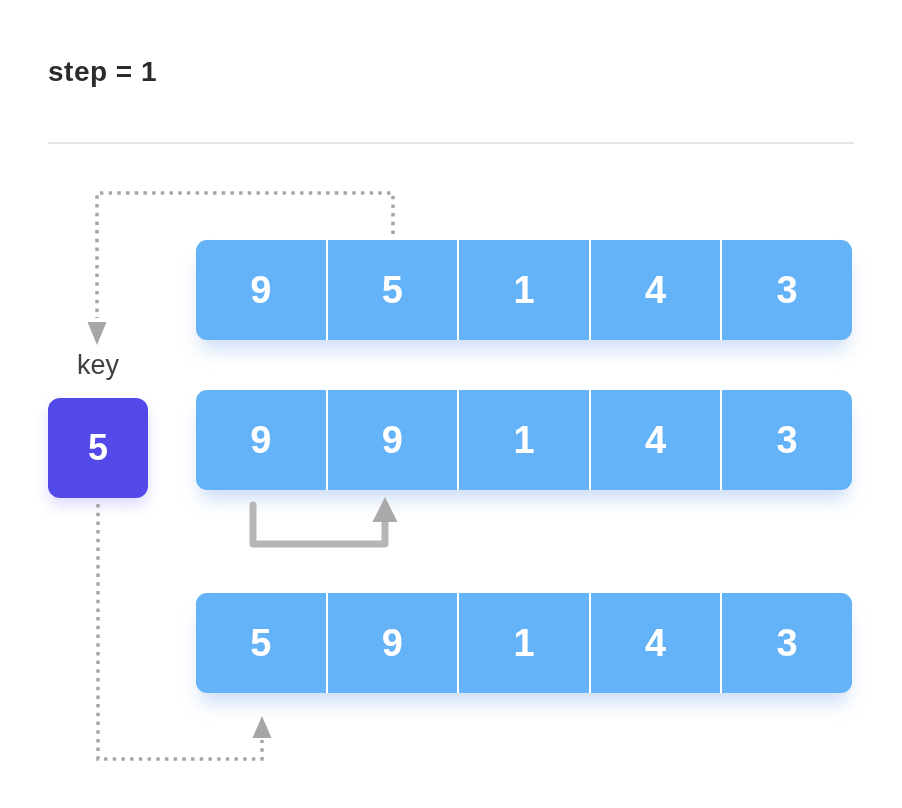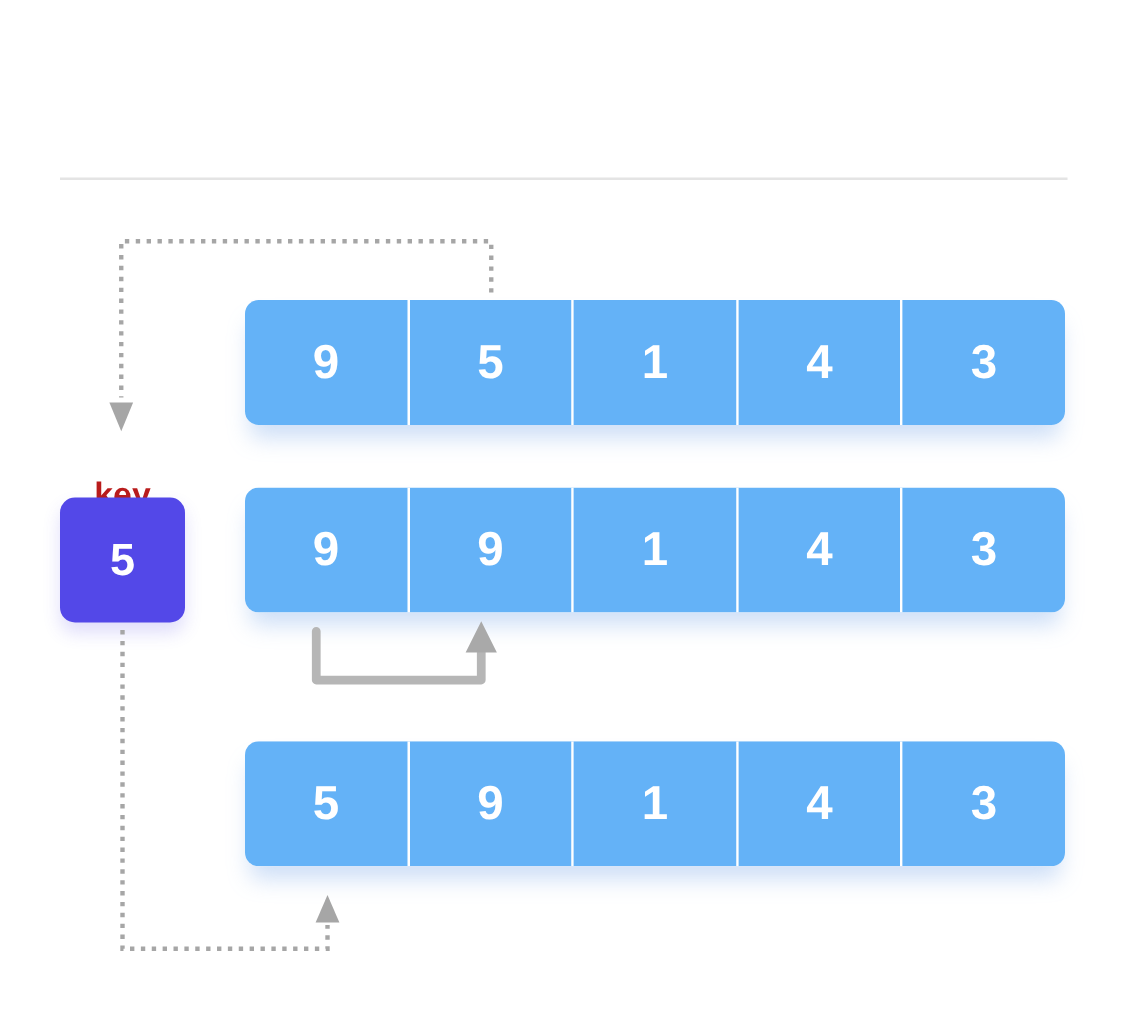--- a/index.html
+++ b/index.html
@@ -33,43 +33,44 @@
   .row-3 { top: 593px; }
   .cell {
     flex: 1 1 0;
     background: #64b2f7;
     display: flex; align-items: center; justify-content: center;
     color: #ffffff; font-size: 38px; font-weight: bold;
     border-right: 2px solid #ffffff;
   }
   .cell:last-child { border-right: none; }
   .key-label {
-    position: absolute; left: 48px; top: 381px; width: 100px;
+    position: absolute; left: 48px; top: 350px; width: 100px;
     text-align: center;
-    font-size: 27px; font-weight: bold; color: #b91c1c;
+    font-size: 27px; font-weight: normal; color: #404040;
   }
   .key-box {
     position: absolute; left: 48px; top: 398px;
     width: 100px; height: 100px;
     background: #5348e8; border-radius: 12px;
     display: flex; align-items: center; justify-content: center;
     color: #ffffff; font-size: 36px; font-weight: bold;
     box-shadow: 0 8px 14px rgba(83, 72, 232, 0.18);
   }
   svg.overlay {
     position: absolute; left: 0; top: 0;
     width: 902px; height: 808px;
     pointer-events: none;
   }
 </style>
 </head>
 <body>
 
 <div class="canvas">
 
+  <div class="title">step = 1</div>
 
   <div class="divider"></div>
 
   <div class="array-row row-1">
     <div class="cell">9</div>
     <div class="cell">5</div>
     <div class="cell">1</div>
     <div class="cell">4</div>
     <div class="cell">3</div>
   </div>

